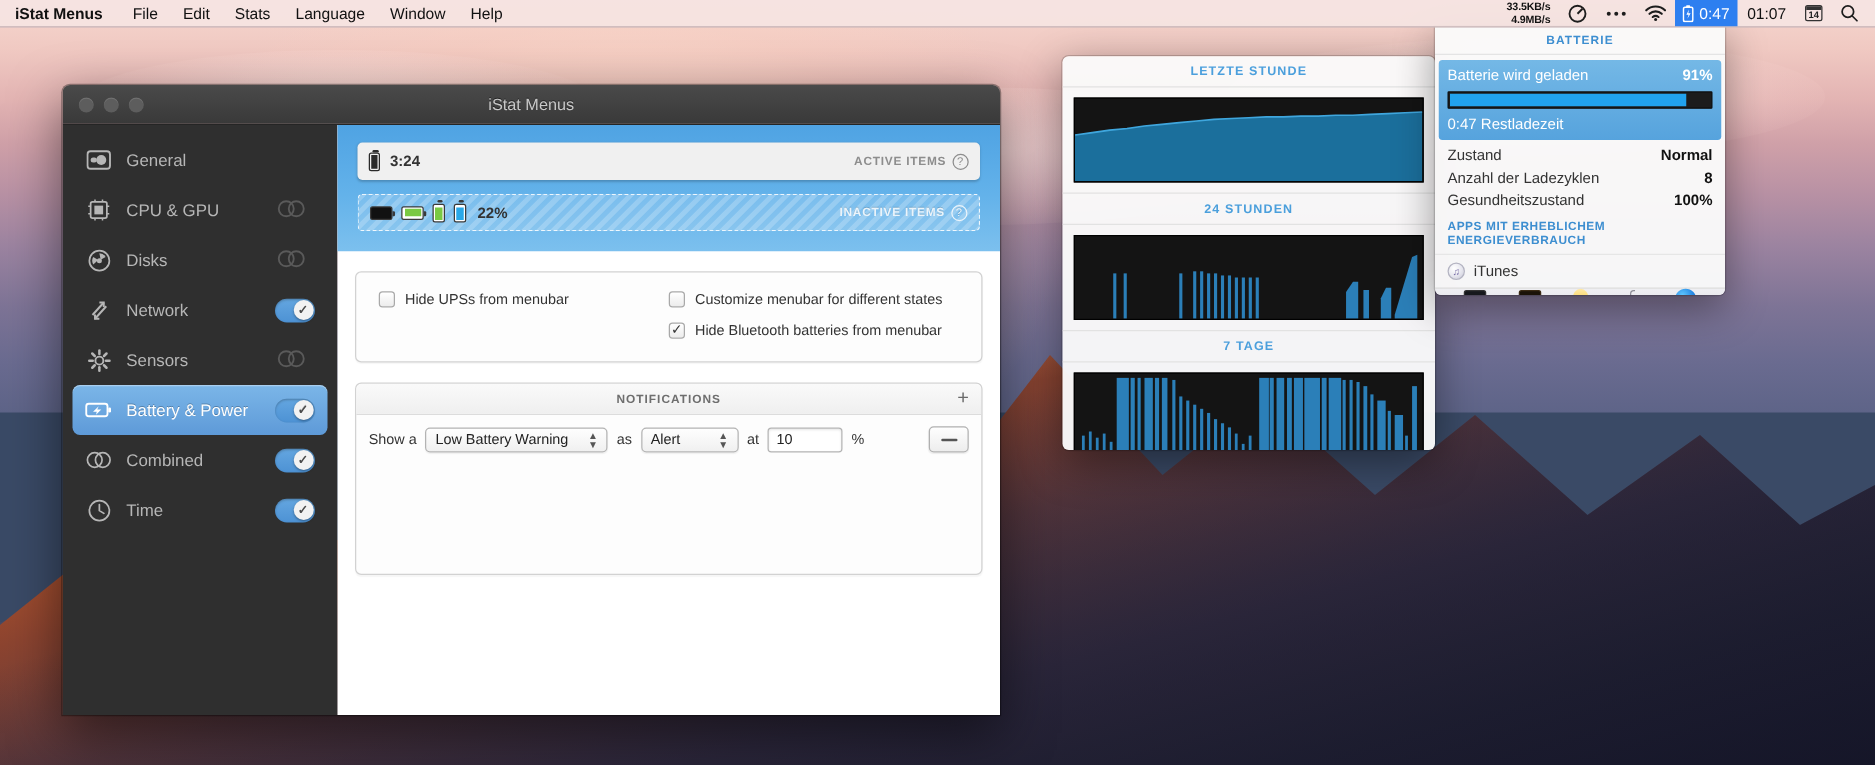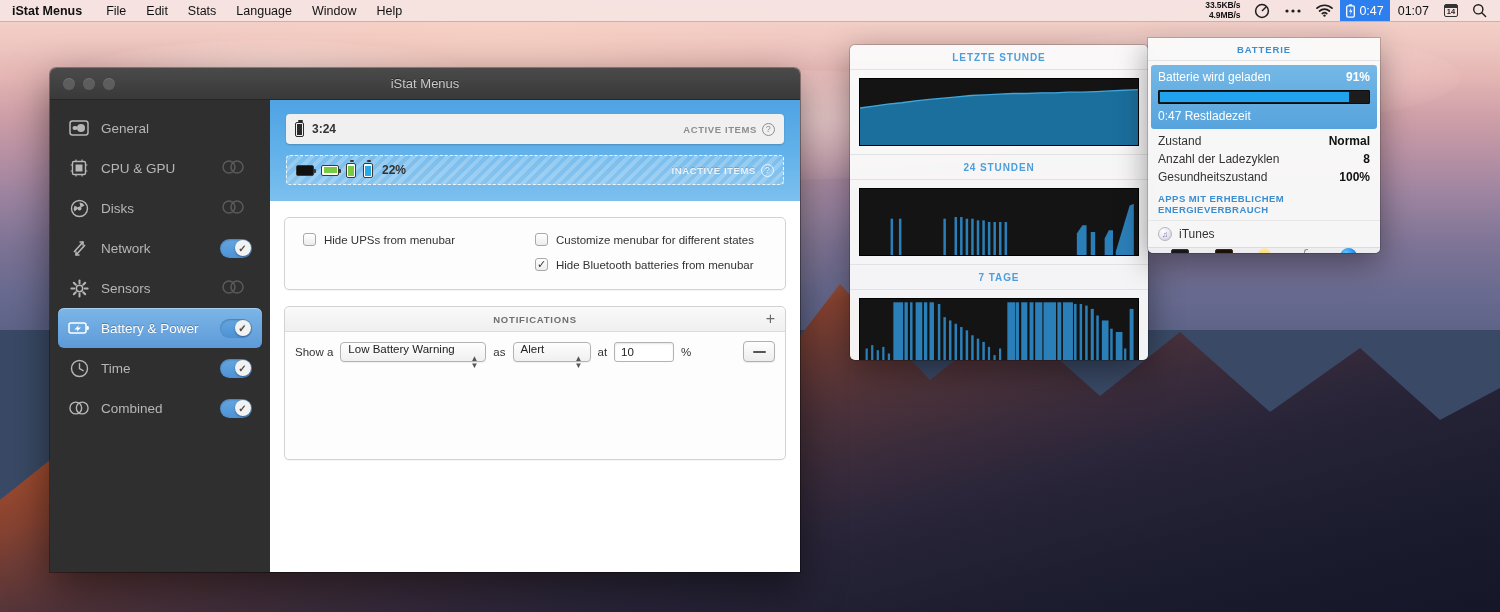--- a/index.html
+++ b/index.html
@@ -197,23 +197,22 @@
     height:25px; display:flex; align-items:center; justify-content:center;
     background: linear-gradient(to bottom,#fafafa,#efefef);
     border-bottom:1px solid #dcdcdc; border-radius:5px 5px 0 0;
     font-size:9.5px; font-weight:bold; letter-spacing:.8px; color:#6e6e6e; position:relative;
   }
   .plus { position:absolute; right:9px; font-size:16px; color:#6a6a6a; line-height:1; font-weight:300;}
   .notif-row { display:flex; align-items:center; gap:7px; padding:9px 10px; font-size:11.5px; color:#333; }
   .sel {
     height:20px; border:1px solid #b3b3b3; border-radius:4px;
     background: linear-gradient(to bottom,#fefefe,#f0f0f0);
-    display:flex; padding:0 7px; font-size:11.5px; color:#222;
+    display:flex; align-items:center; padding:0 7px; font-size:11.5px; color:#222;
     box-shadow:0 1px 1px rgba(0,0,0,.06);
-    flex-direction:column;
   }
   .sel .arrows { margin-left:auto; padding-left:8px; font-size:8px; line-height:7px; color:#555; display:flex; flex-direction:column;}
   .sel.w1 { width:146px; } .sel.w2 { width:78px; }
   .numfield {
     width:60px; height:20px; border:1px solid #b3b3b3; border-radius:3px; background:#fff;
     display:flex; align-items:center; padding:0 6px; font-size:11.5px; color:#222;
     box-shadow: inset 0 1px 2px rgba(0,0,0,.1);
   }
   .minus-btn {
     margin-left:auto; width:32px; height:21px; border:1px solid #b0b0b0; border-radius:4px;
@@ -234,21 +233,21 @@
   .g-head {
     text-align:center; font-size:10px; font-weight:bold; letter-spacing:.9px;
     color:#4b9fdc; padding:7px 0 6px; border-bottom:1px solid #e2e2e2;
   }
   .g-head.mid { border-top:1px solid #e2e2e2; }
   .g-chart { margin:8px 9px; height:68px; background:#151515; border:1px solid #000; position:relative; overflow:hidden; }
   .g-chart svg { display:block; width:100%; height:100%; }
 
   
   #batt-popover {
-    position:absolute; left:1148px; top:38px; width:232px; height:215px;
+    position:absolute; left:1148px; top:21px; width:232px; height:215px;
     background: rgba(250,250,250,.97); border-radius:0 0 5px 5px;
     box-shadow: 0 10px 32px rgba(0,0,0,.4), 0 0 0 1px rgba(0,0,0,.16);
     z-index:55; overflow:hidden; display:flex; flex-direction:column;
   }
   .bp-title {
     text-align:center; font-size:9.5px; font-weight:bold; letter-spacing:.9px;
     color:#3d8ed0; padding:6px 0 5px; border-bottom:1px solid #e4e4e4;
   }
   .bp-hl {
     margin:4px 3px 0; padding:5px 7px 6px; border-radius:3px;
@@ -484,37 +483,37 @@
               <rect x="18.6" y="5" width="2.2" height="4" rx="1" fill="#ffffff"></rect>
               <path d="M11 4 6.4 8.4h3l-.6 2.4L13 6.6H9.8z" fill="#ffffff"></path>
             </svg>
         </span>
         <span class="side-label">Battery &amp; Power</span>
         <span class="toggle on"></span>
       </div>
 
       <div class="side-item">
         <span class="side-icon">
+          <svg width="24" height="16" viewBox="0 0 24 16">
+              <circle cx="8.5" cy="8" r="6.4" fill="none" stroke="#b6b6b6" stroke-width="1.5"></circle>
+              <circle cx="15.5" cy="8" r="6.4" fill="none" stroke="#b6b6b6" stroke-width="1.5"></circle>
+            </svg>
+        </span>
+        <span class="side-label">Combined</span>
+        <span class="toggle on"></span>
+      </div>
+
+      <div class="side-item">
+        <span class="side-icon">
           <svg width="19" height="19" viewBox="0 0 19 19">
               <circle cx="9.5" cy="9.5" r="8" fill="none" stroke="#b6b6b6" stroke-width="1.4"></circle>
               <path d="M9.5 4.6V9.5l3.6 2.2" stroke="#b6b6b6" stroke-width="1.4" fill="none" stroke-linecap="round"></path>
             </svg>
         </span>
         <span class="side-label">Time</span>
-        <span class="toggle on"></span>
-      </div>
-
-      <div class="side-item">
-        <span class="side-icon">
-          <svg width="24" height="16" viewBox="0 0 24 16">
-              <circle cx="8.5" cy="8" r="6.4" fill="none" stroke="#b6b6b6" stroke-width="1.5"></circle>
-              <circle cx="15.5" cy="8" r="6.4" fill="none" stroke="#b6b6b6" stroke-width="1.5"></circle>
-            </svg>
-        </span>
-        <span class="side-label">Combined</span>
         <span class="toggle on"></span>
       </div>
     </div>
 
     <div id="content">
 
       <div id="menubar-preview">
         <div class="mbrow active">
           <span class="batt-glyph">
               <i></i>

